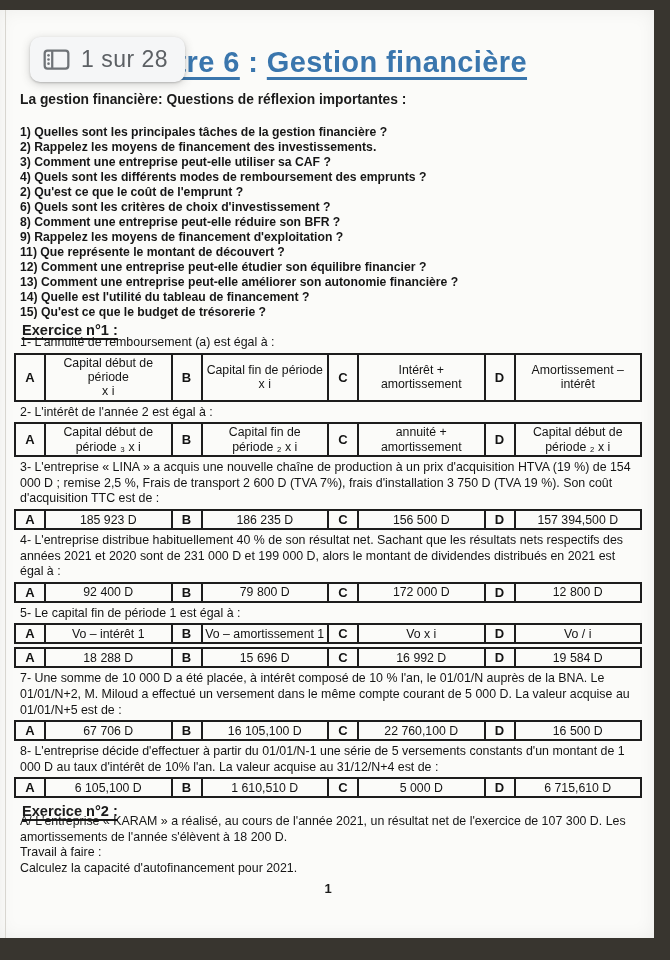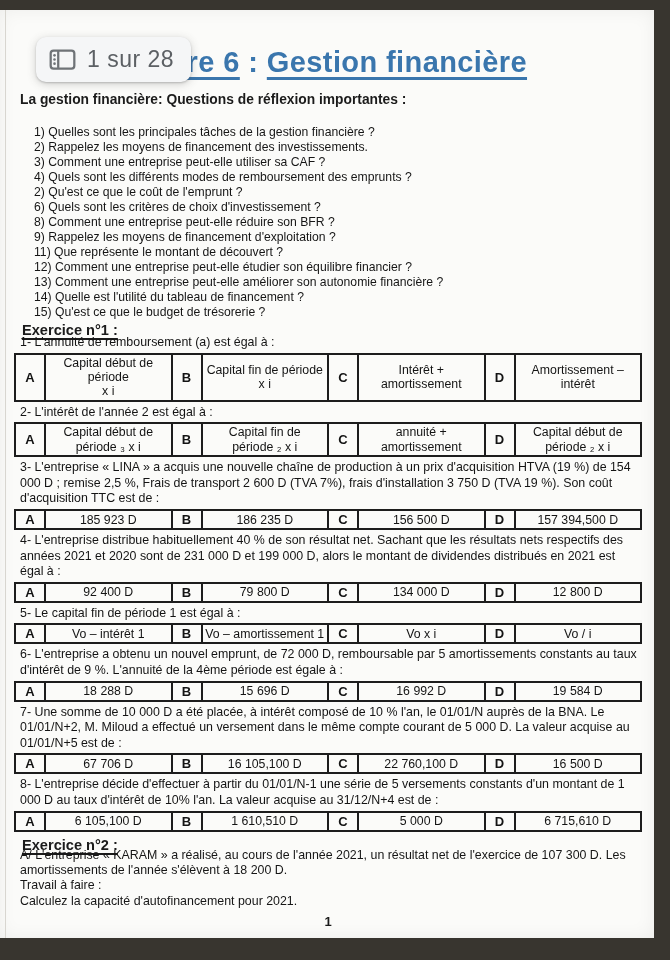--- a/index.html
+++ b/index.html
@@ -16,37 +16,37 @@
     background:#fbfbf9;
     padding:0 12px 0 14px;
     box-shadow:inset 0 0 18px rgba(0,0,0,0.06);
   }
   .page::before{
     content:""; position:absolute; left:5px; top:0; bottom:0; width:1px;
     background:#d8d6d0;
   }
   
   .badge {
-    position:absolute; left:36px; top:37px; z-index:10;
+    position:absolute; left:30px; top:37px; z-index:10;
     display:flex; align-items:center; gap:11px;
     background:#f5f6f7; border-radius:10px;
     padding:8px 17px 8px 13px; height:45px;
     box-shadow:0 1px 2px rgba(0,0,0,0.18), 0 2px 8px rgba(70,70,70,0.25);
   }
   .badge-text { font-size:23px; color:#5c6064; letter-spacing:0.5px; }
   
   .title {
     margin:34px 0 0 80px;
     font-size:29px; font-weight:bold; letter-spacing:0.4px;
     color:#3a76ad; line-height:36px; white-space:nowrap;
   }
   .title .u { text-decoration:underline; text-decoration-thickness:3px; text-underline-offset:5px; }
   
   .intro-heading { margin:12px 0 18px 6px; font-size:13.8px; font-weight:bold; }
-  .q-line { margin-left:20px; font-size:12.2px; line-height:15px; color:#161616; }
+  .q-line { margin-left:6px; font-size:12.2px; line-height:15px; color:#161616;font-weight:bold; }
   
   .ex-heading {
     margin:10px 0 3px 8px; font-size:14.6px; font-weight:bold;
     text-decoration:underline; text-decoration-thickness:2px; text-underline-offset:3px;
     display:inline-block;
   }
   .prompt { margin:2px 0 1px 6px; font-size:12.4px; font-weight:normal; line-height:15.6px; color:#141414; }
   table.opts { border-collapse:collapse; table-layout:fixed; width:100%; margin:2px 0 3px; }
   table.opts td {
     border:2px solid #1d1d1d; text-align:center; vertical-align:middle;
@@ -147,21 +147,21 @@
 
   <div class="prompt">4- L'entreprise distribue habituellement 40 % de son résultat net. Sachant que les résultats nets respectifs des années 2021 et 2020 sont de 231 000 D et 199 000 D, alors le montant de dividendes distribués en 2021 est égal à :</div>
   <table class="opts">
     <tbody>
         <tr>
       <td class="ltr">A</td>
       <td>92 400 D</td>
       <td class="ltr">B</td>
       <td>79 800 D</td>
       <td class="ltr">C</td>
-      <td>134 000 D</td>
+      <td>172 000 D</td>
       <td class="ltr">D</td>
       <td>12 800 D</td>
     </tr>
   </tbody>
     </table>
 
   <div class="prompt">5- Le capital fin de période 1 est égal à :</div>
   <table class="opts">
     <tbody>
         <tr>
@@ -170,21 +170,20 @@
       <td class="ltr">B</td>
       <td>Vo – amortissement 1</td>
       <td class="ltr">C</td>
       <td>Vo x i</td>
       <td class="ltr">D</td>
       <td>Vo / i</td>
     </tr>
   </tbody>
     </table>
 
-  <div class="prompt">6- L'entreprise a obtenu un nouvel emprunt, de 72 000 D, remboursable par 5 amortissements constants au taux d'intérêt de 9 %. L'annuité de la 4ème période est égale à :</div>
   <table class="opts">
     <tbody>
         <tr>
       <td class="ltr">A</td>
       <td>18 288 D</td>
       <td class="ltr">B</td>
       <td>15 696 D</td>
       <td class="ltr">C</td>
       <td>16 992 D</td>
       <td class="ltr">D</td>

